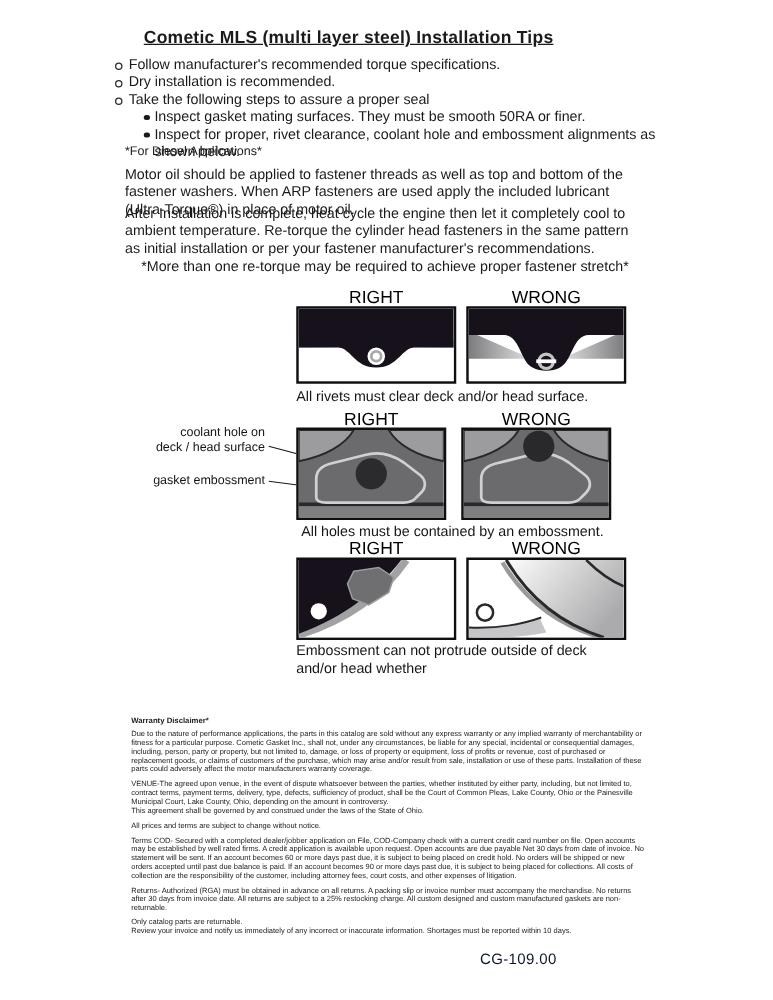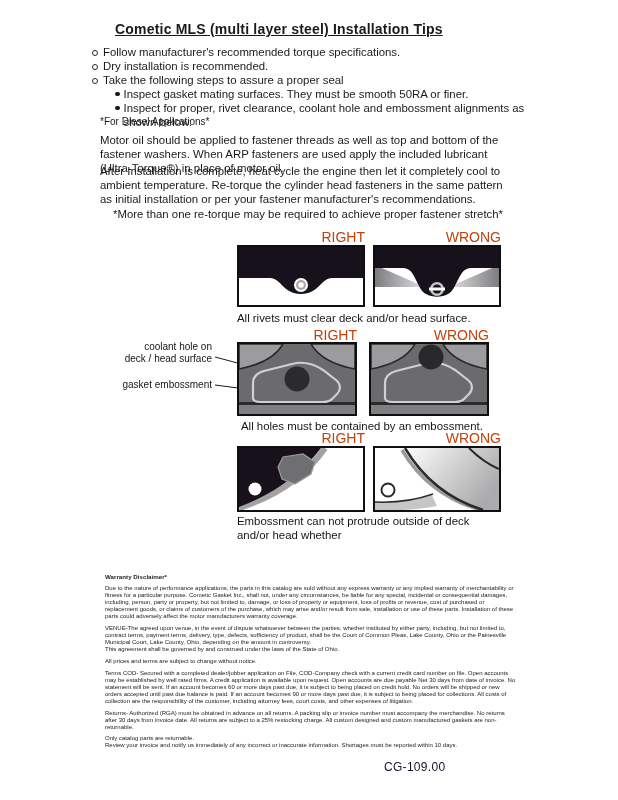--- a/index.html
+++ b/index.html
@@ -27,21 +27,21 @@
     flex:none; width:4.5px; height:4.5px; background:#1a1a1a; border-radius:50%;
     margin:4.5px 4px 0 0;
   }
 
   .diesel-h { left:100px; top:116px; margin:0; font-size:10px; font-weight:normal; }
   .dp { margin:0; left:100px; width:416px; font-size:11.4px; line-height:14px; }
   .dp1 { top:133px; }
   .dp2 { top:164px; }
   .dp3 { top:207px;text-align:center; }
 
-  .dlabel { font-size:14px; text-align:right; white-space:nowrap; color:#c2410c; }
+  .dlabel { font-size:14px; text-align:center; white-space:nowrap; color:#000000; }
   .lab-r1 { left:237px; top:229px; width:128px; }
   .lab-w1 { left:373px; top:229px; width:128px; }
   .lab-r2 { left:237px; top:327px; width:120px; }
   .lab-w2 { left:369px; top:327px; width:120px; }
   .lab-r3 { left:237px; top:430px; width:128px; }
   .lab-w3 { left:373px; top:430px; width:128px; }
 
   .dbox { border:2px solid #0f0f10; line-height:0; background:#fff; }
   .box-r1 { left:237px; top:245px; }
   .box-w1 { left:373px; top:245px; }

